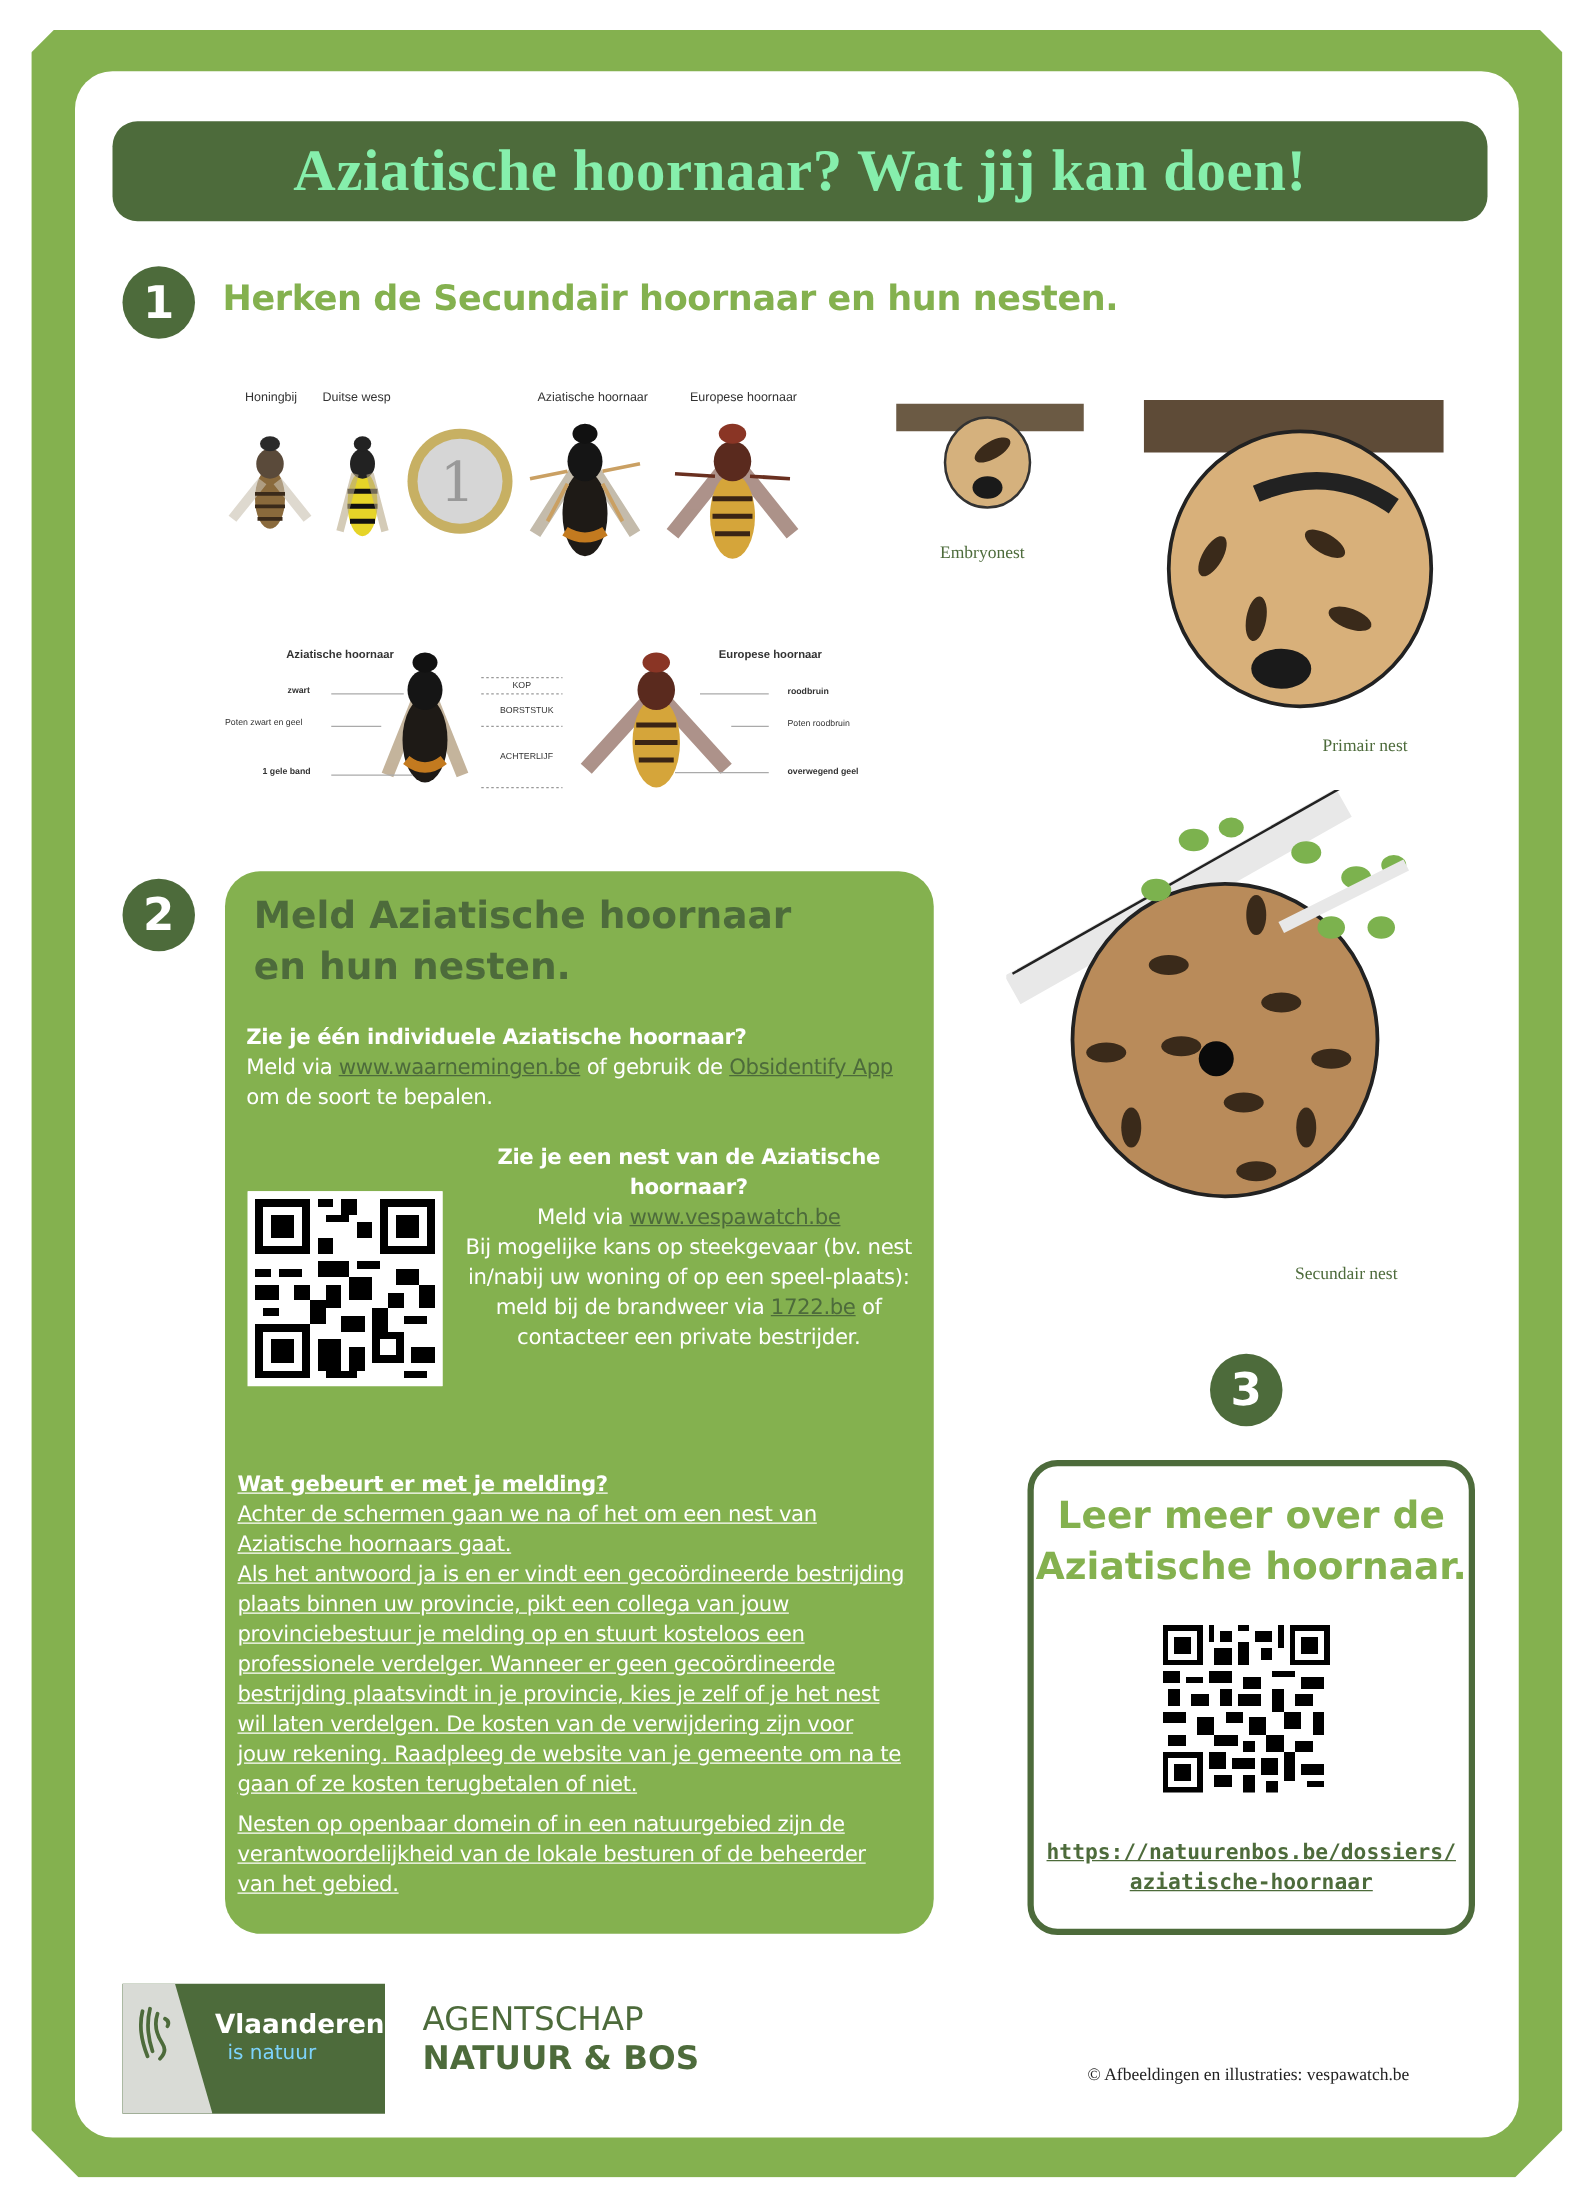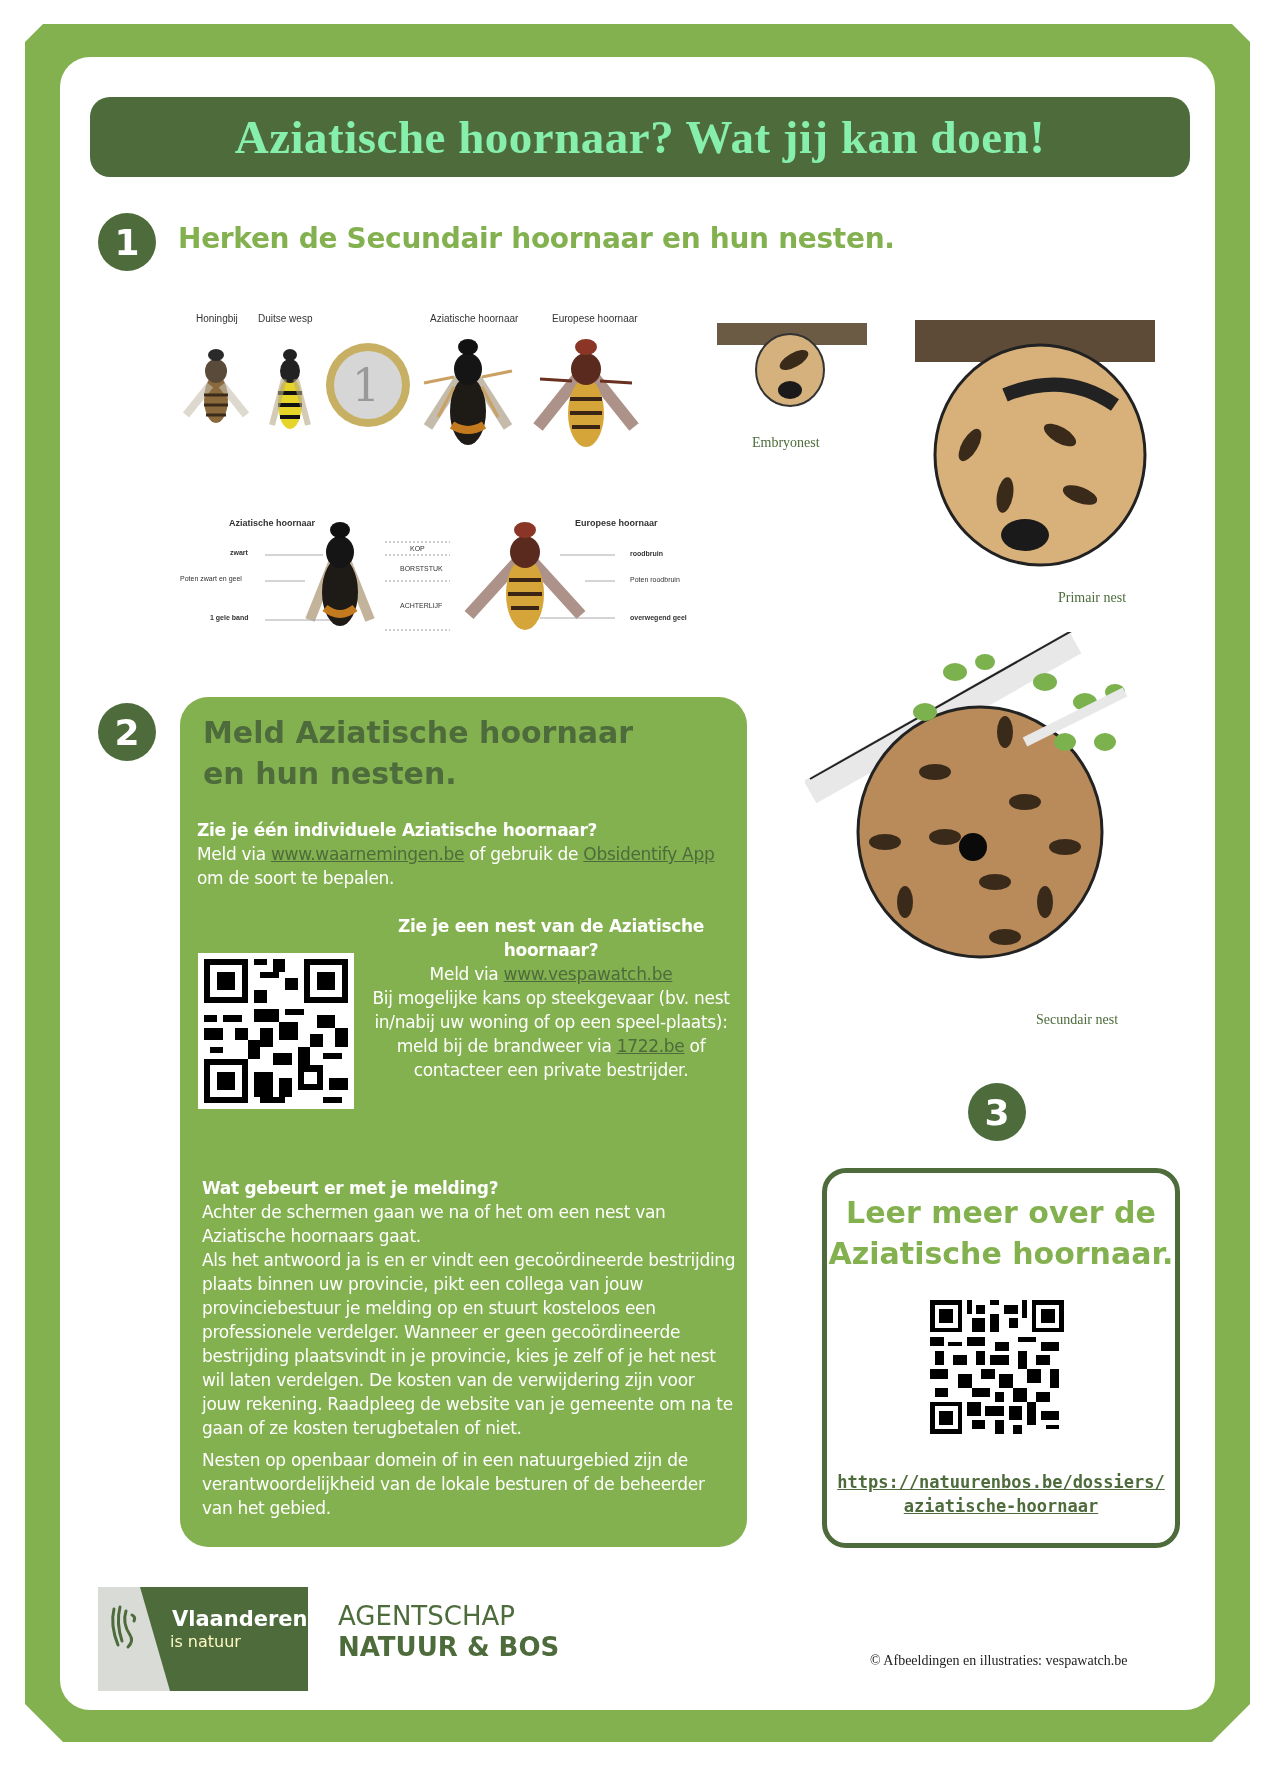--- a/index.html
+++ b/index.html
@@ -21,21 +21,21 @@
   .gb-text { position: absolute; color: #ffffff; font-family: "DejaVu Sans", sans-serif; font-size: 17px; line-height: 24px; letter-spacing: -0.3px; }
   .gb-text b { font-weight: bold; }
   .gb-text a, .link { color: #4d6b3b; text-decoration: underline; }
   .qr { position: absolute; background: #fff; }
   .box3 { position: absolute; left: 822px; top: 1168px; width: 348px; height: 370px; border: 5px solid #4d6b3b; border-radius: 24px; background: #fff; }
   .box3-heading { position: absolute; left: 822px; top: 1192px; width: 358px; text-align: center; color: #84b14f; font-weight: bold; font-size: 30px; line-height: 41px; font-family: "DejaVu Sans", sans-serif; }
   .box3-link { position: absolute; left: 822px; top: 1470px; width: 358px; text-align: center; color: #4d6b3b; font-weight: bold; font-size: 17px; line-height: 24px; text-decoration: underline; font-family: "DejaVu Sans Mono", monospace; }
   .logo-vl { position: absolute; left: 98px; top: 1587px; width: 210px; height: 104px; background: #4d6b3b; overflow: hidden; }
   .logo-vl .grey { position: absolute; left: 0; top: 0; width: 100%; height: 100%; background: #d9dbd6; clip-path: polygon(0 0, 42px 0, 72px 100%, 0 100%); }
   .logo-vl .t1 { position: absolute; left: 74px; top: 20px; color: #fff; font-weight: bold; font-size: 21px; font-family: "DejaVu Sans", sans-serif; }
-  .logo-vl .t2 { position: absolute; left: 72px; top: 45px; color: #fef9c3; font-size: 16px; font-family: "DejaVu Sans", sans-serif; }
+  .logo-vl .t2 { position: absolute; left: 84px; top: 45px; color: #7dd3fc; font-size: 16px; font-family: "DejaVu Sans", sans-serif; }
   .anb1 { position: absolute; left: 338px; top: 1601px; color: #4d6b3b; font-size: 26px; font-family: "DejaVu Sans", sans-serif; }
   .anb2 { position: absolute; left: 338px; top: 1632px; color: #4d6b3b; font-size: 26px; font-weight: bold; font-family: "DejaVu Sans", sans-serif; }
   .copyright { position: absolute; left: 870px; top: 1653px; font-size: 14px; color: #222; font-family: Liberation Serif, serif; }
 </style>
 </head>
 <body>
 
 <div class="frame"></div>
 <div class="panel"></div>
 
@@ -250,21 +250,21 @@
       <rect x="20" y="23" width="3" height="1"></rect>
   </g>
 </svg>
 
 <div class="gb-text" style="left:370px; top:914px; width:362px;text-align:center;">
   <b>Zie je een nest van de Aziatische hoornaar?</b><br>
   <span>Meld via </span><a>www.vespawatch.be</a><br>
   <span>Bij mogelijke kans op steekgevaar (bv. nest in/nabij uw woning of op een speel-plaats): meld bij de brandweer via </span><a>1722.be</a><span> of contacteer een private bestrijder.</span>
 </div>
 
-<div class="gb-text" style="left:202px; top:1176px; width:535px;">
+<div class="gb-text" style="left:190px; top:1176px; width:535px;text-decoration:underline;">
   <b>Wat gebeurt er met je melding?</b><br>
   <span>Achter de schermen gaan we na of het om een nest van Aziatische hoornaars gaat.</span><br>
   <span>Als het antwoord ja is en er vindt een gecoördineerde bestrijding plaats binnen uw provincie, pikt een collega van jouw provinciebestuur je melding op en stuurt kosteloos een professionele verdelger. Wanneer er geen gecoördineerde bestrijding plaatsvindt in je provincie, kies je zelf of je het nest wil laten verdelgen. De kosten van de verwijdering zijn voor jouw rekening. Raadpleeg de website van je gemeente om na te gaan of ze kosten terugbetalen of niet.</span>
   <div style="margin-top:8px;">Nesten op openbaar domein of in een natuurgebied zijn de verantwoordelijkheid van de lokale besturen of de beheerder van het gebied.</div>
 </div>
 
 <div class="step-circle" style="left:968px; top:1083px;">
   <span>3</span>
 </div>
 <div class="box3"></div>

